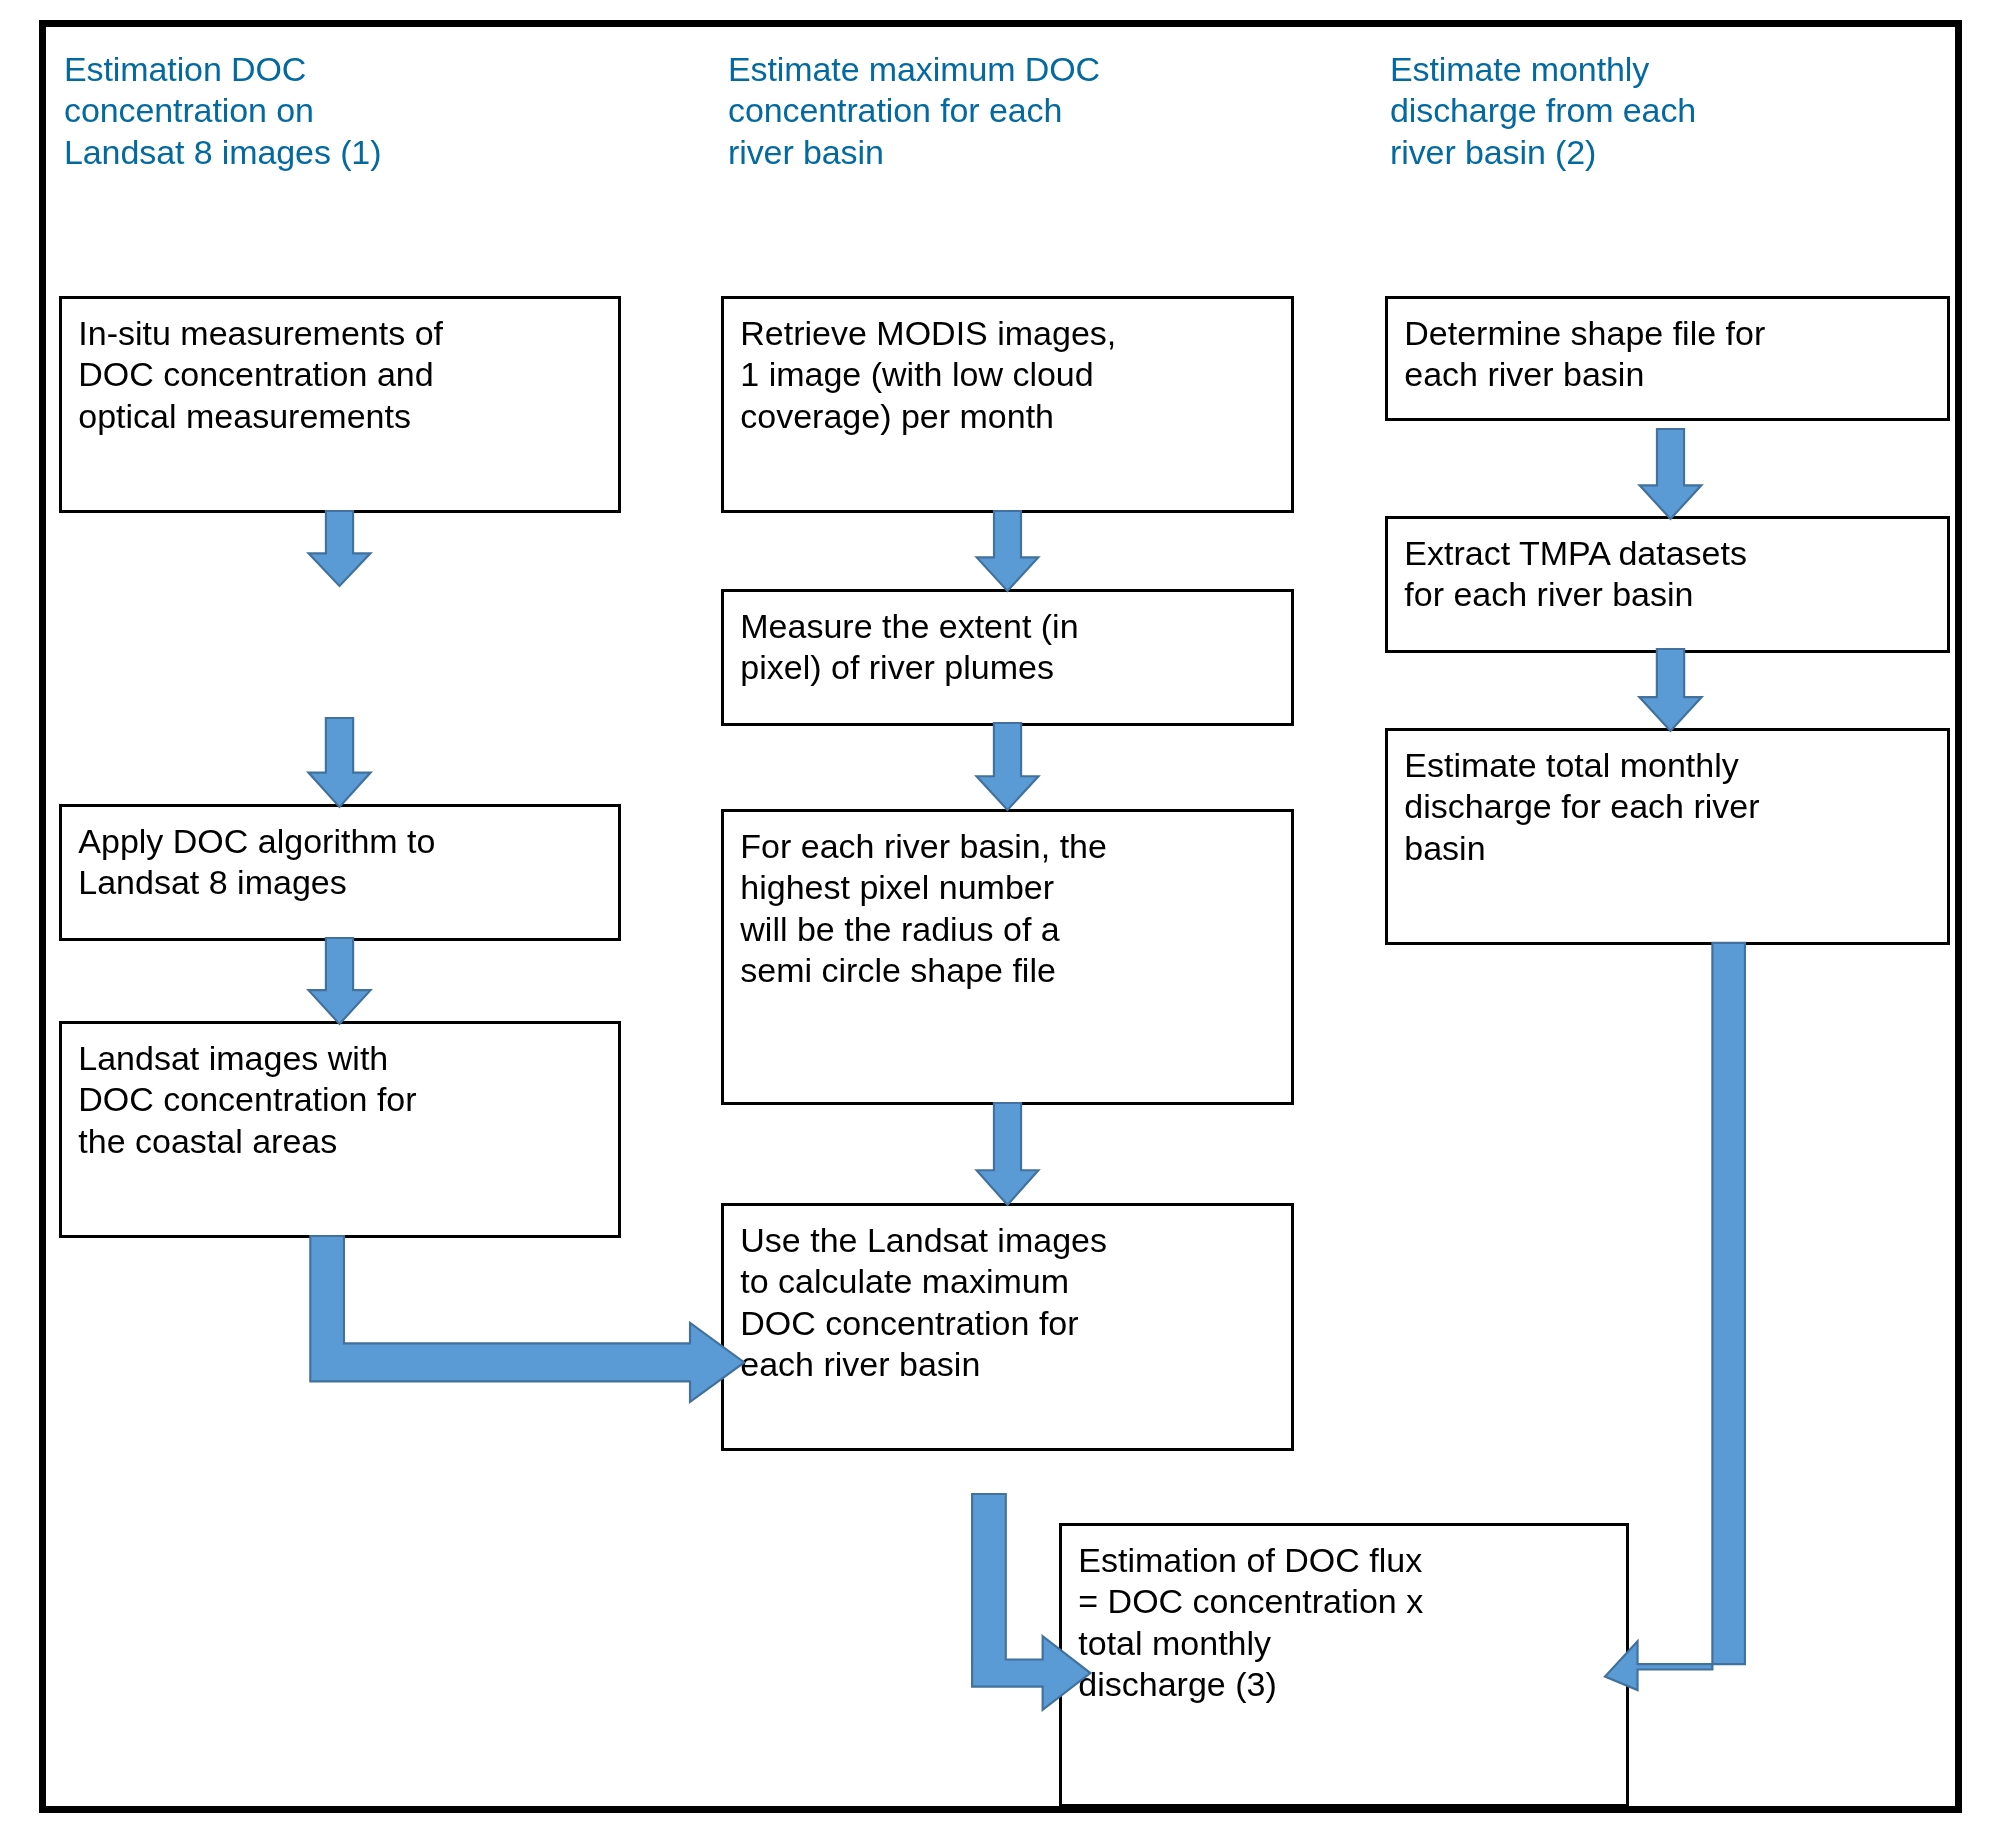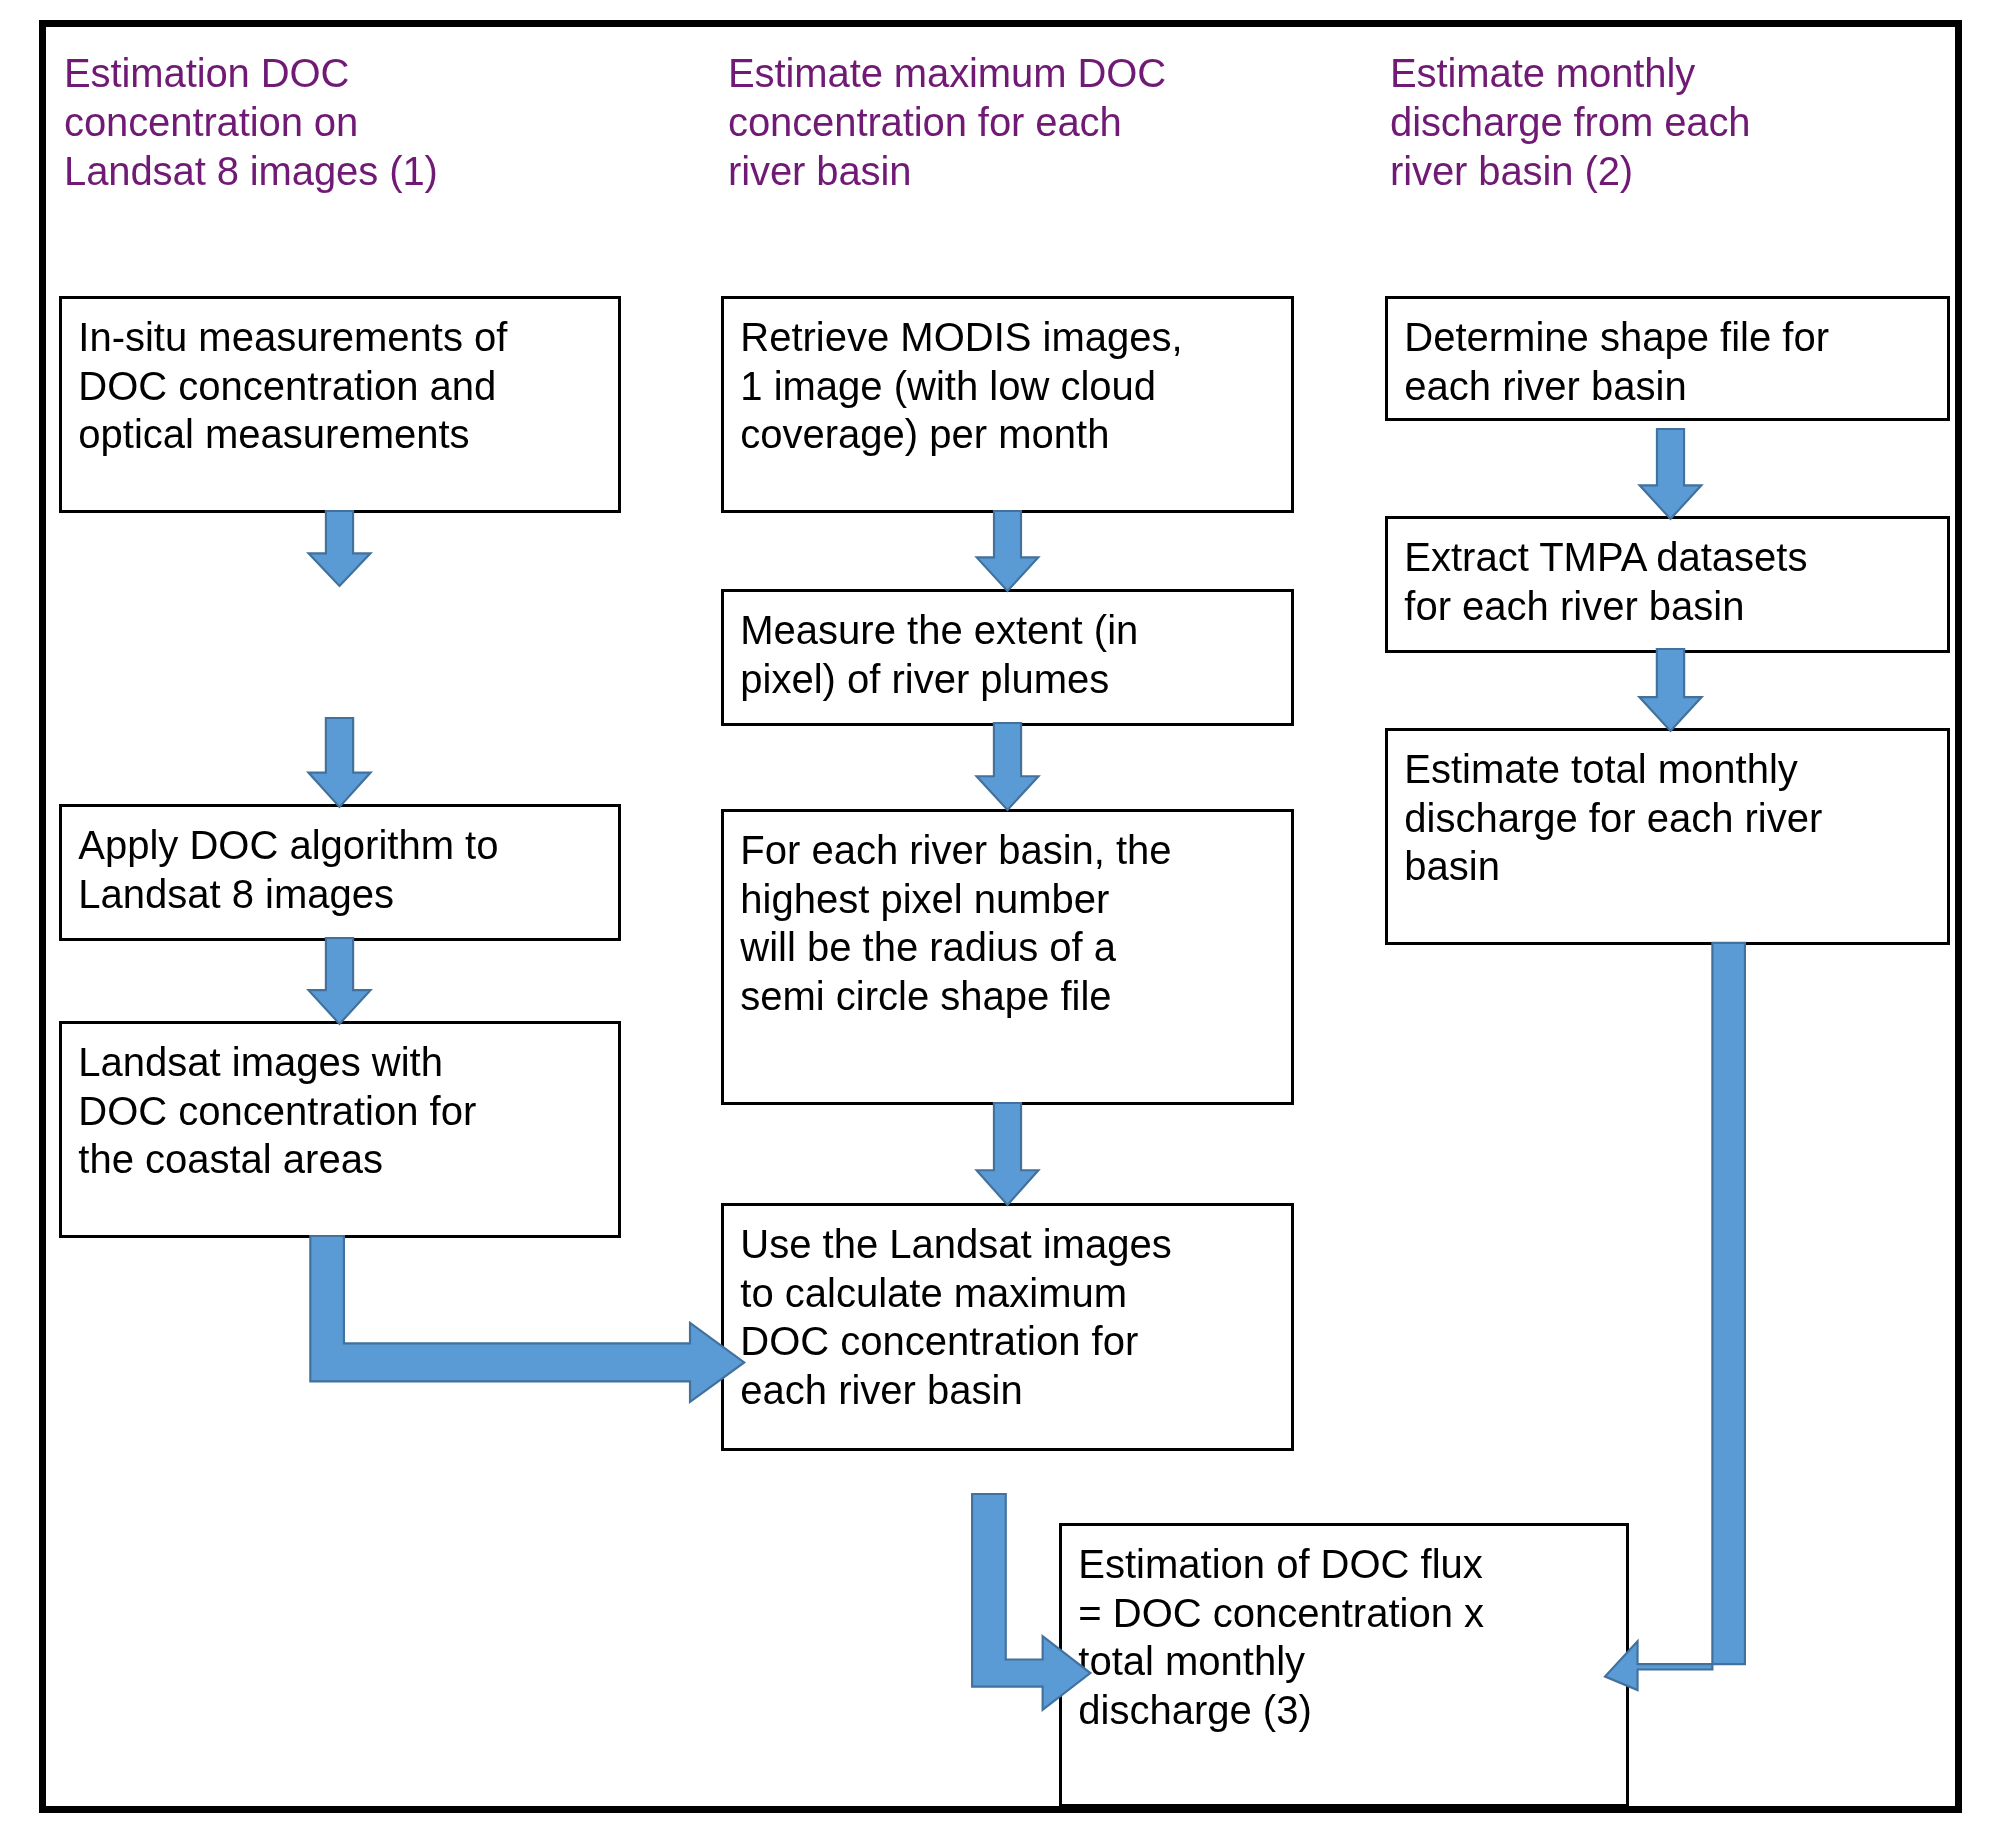--- a/index.html
+++ b/index.html
@@ -13,32 +13,32 @@
   .frame{
     position:absolute;
     left:39px;top:19.6px;
     width:1923px;height:1793px;
     border:7.6px solid #000000;
     box-sizing:border-box;
     background:#ffffff;
   }
   .col-header{
     position:absolute;
-    font-size:40px;
+    font-size:34px;
     line-height:1.22;
-    color:#701a75;
+    color:#0369a1;
     white-space:pre-line;
     letter-spacing:-0.1px;
   }
   .node{
     position:absolute;
     border:3.3px solid #000000;
     background:#ffffff;
     box-sizing:border-box;
-    font-size:40px;
+    font-size:34px;
     line-height:1.215;
     color:#000000;
     white-space:pre-line;
     padding:14px 0 5.4px 16.3px;
     display:block;
   }
   .arrow{position:absolute;}
   .arrow svg{display:block;overflow:visible;}
 </style>
 </head>

